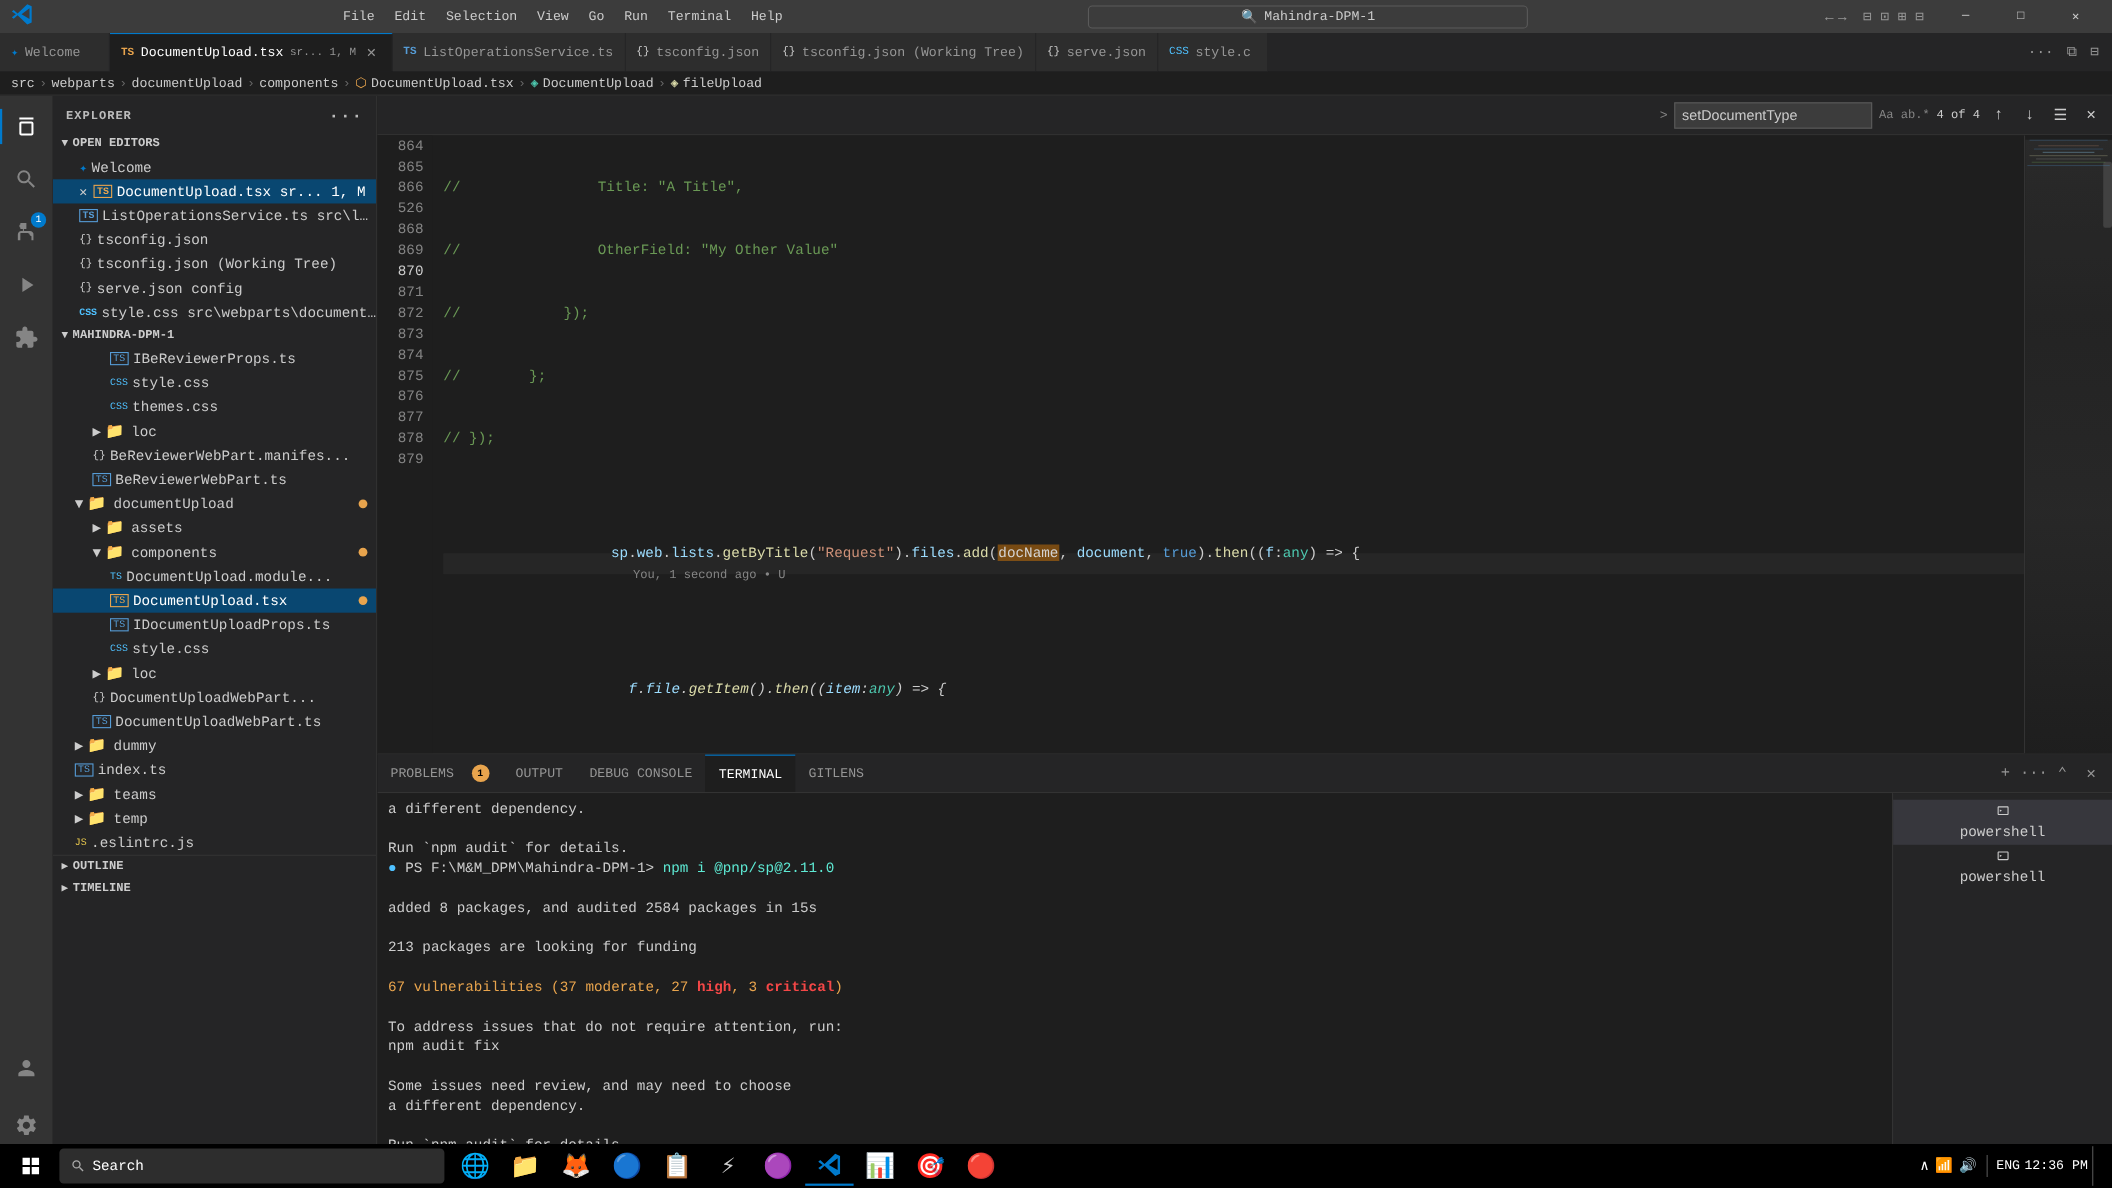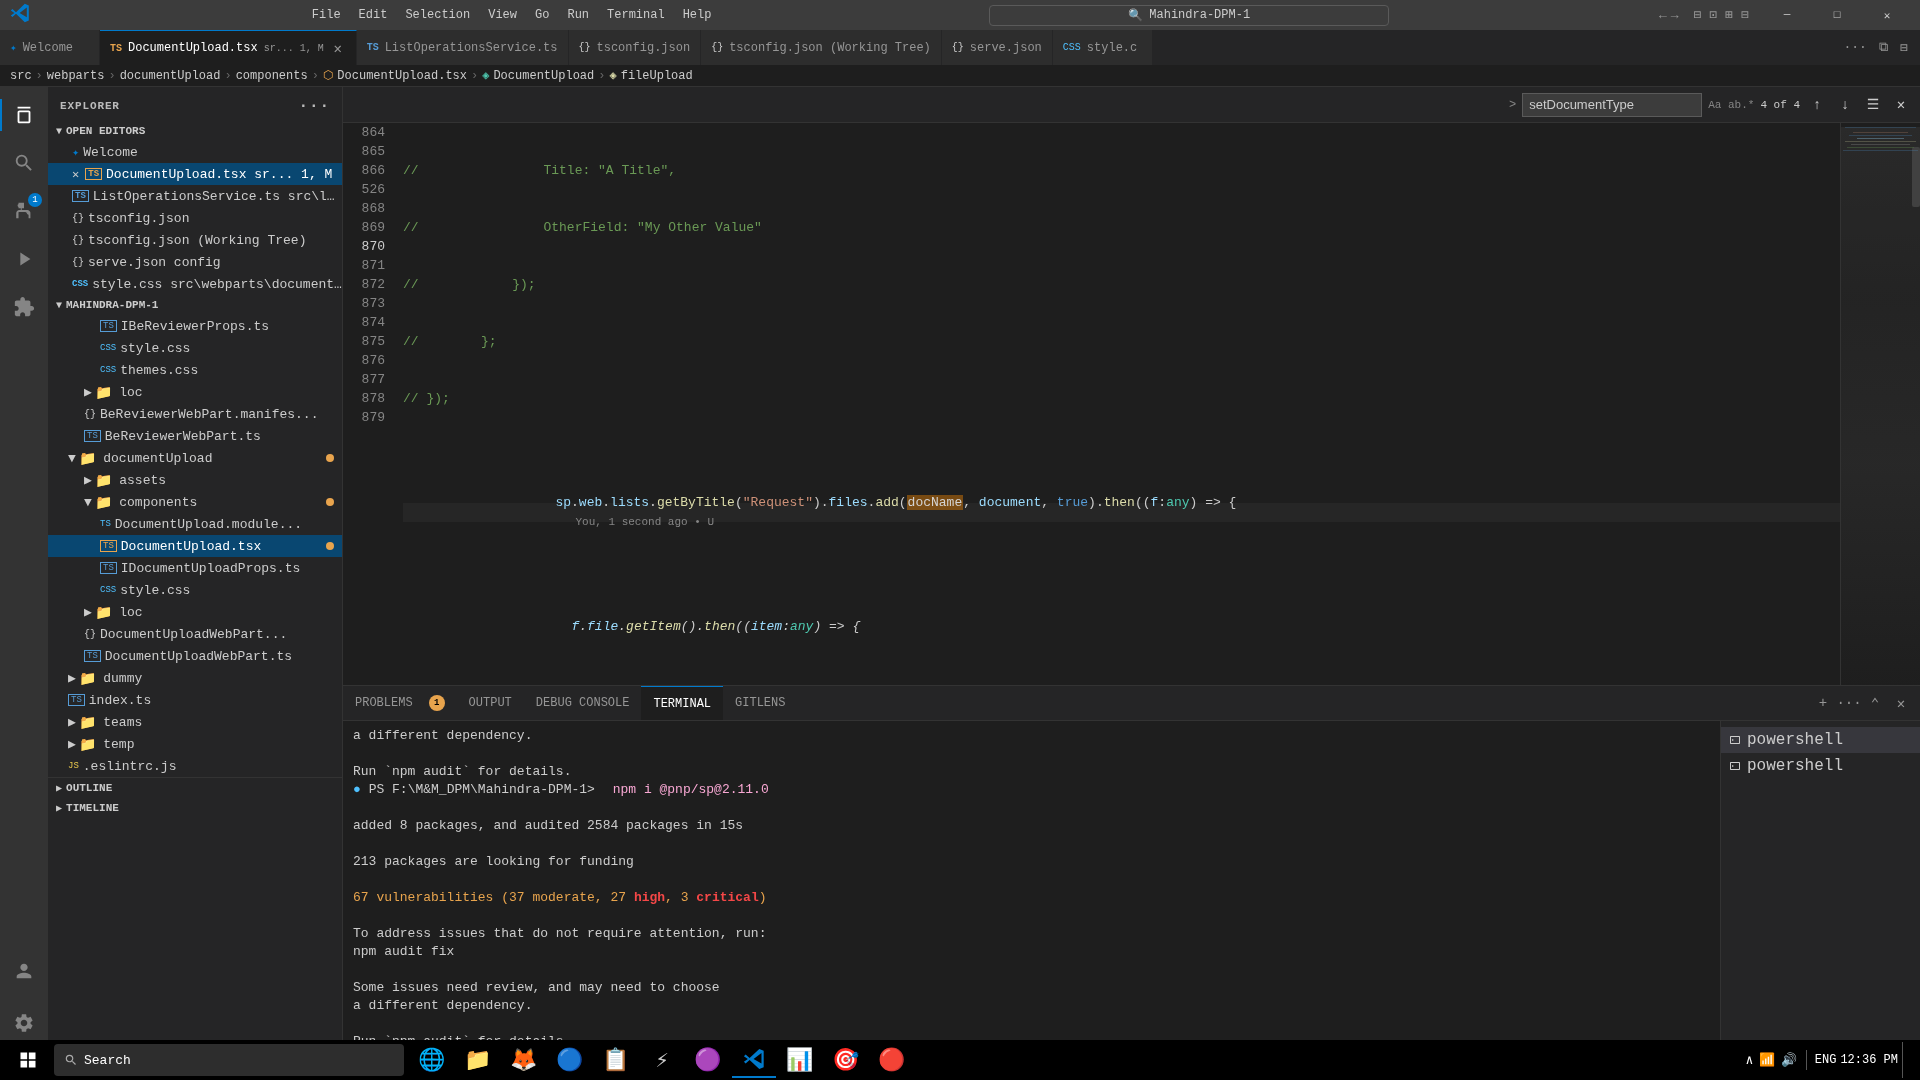--- a/index.html
+++ b/index.html
@@ -411,40 +411,41 @@
       flex: 1;
       padding: 6px 10px;
       overflow-y: auto;
       font-size: 13px;
       line-height: 18px;
       color: #cccccc;
     }
     .terminal-content::-webkit-scrollbar { width: 6px; }
     .terminal-content::-webkit-scrollbar-thumb { background: #424242; }
     .t-yellow { color: #e8a44d; text-align: center; }
-    .t-white { color: #f9a8d4; margin-left: 10px; }
+    .t-white { color: #5eead4; }
     .t-bold-red { color: #f44747; font-weight: bold; }
 
     
     .panel-side {
       width: 200px;
       background: #252526;
       border-left: 1px solid #333;
       display: flex;
       flex-direction: column;
       flex-shrink: 0;
     }
     .panel-side-item {
       padding: 4px 8px;
-      font-size: 16px;
+      font-size: 13px;
       color: #cccccc;
       cursor: pointer;
       display: flex;
       align-items: center;
       gap: 6px;
+      flex-direction: column;
     }
     .panel-side-item.active { background: #37373d; }
 
     
     .status-bar {
       height: 25px;
       background: #007acc;
       display: flex;
       align-items: center;
       padding: 0 8px;

